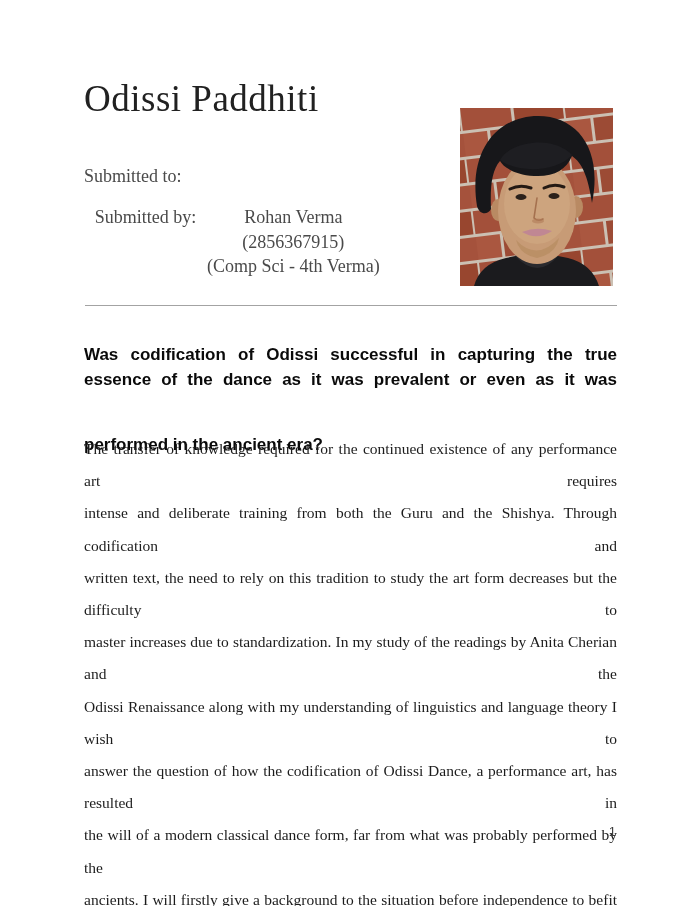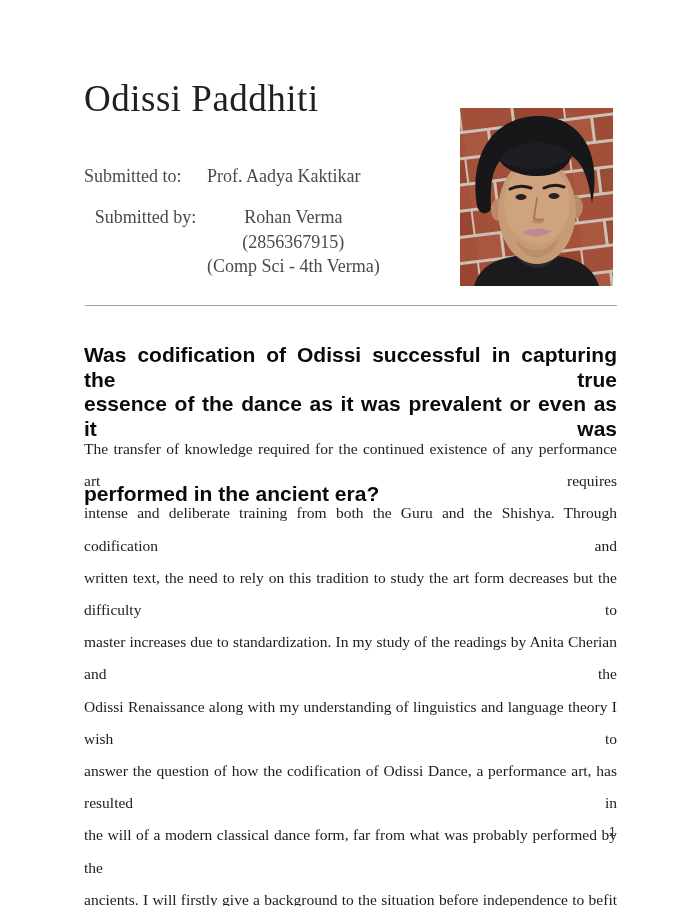--- a/index.html
+++ b/index.html
@@ -53,21 +53,21 @@
     height: 0;
     border: none;
     border-top: 1.5px solid #a3a3a3;
   }
   .question {
     position: absolute;
     left: 84px;
     top: 343px;
     width: 533px;
     font-family: "Liberation Sans", sans-serif;
-    font-size: 21px;
+    font-size: 17px;
     font-weight: 700;
     line-height: 24.6px;
     color: #0a0a0a;
   }
   .qline { text-align: justify; text-align-last: justify; }
   .qline:last-child { text-align-last: left; margin-top: 41px; }
   .body-text {
     position: absolute;
     left: 84px;
     top: 433px;
@@ -135,21 +135,20 @@
 
       <path d="M77,90 L74,110 Q78,114 83,111" stroke="#a5714f" stroke-width="1.6" fill="none" stroke-linecap="round"></path>
       <ellipse cx="78" cy="113" rx="6" ry="2.5" fill="#b07c58" opacity="0.6"></ellipse>
 
       <path d="M62,124 Q77,118 92,123 Q77,133 62,124 Z" fill="#c08793"></path>
     </svg>
   </div>
 
   <div class="sub-row row-to">
     <span class="sub-label">Submitted to:</span>
-    <span class="sub-value">Prof. Aadya Kaktikar</span>
   </div>
 
   <div class="sub-row row-by">
     <span class="sub-label">Submitted by:</span>
     <span class="sub-value">
         <div class="byline">Rohan Verma</div>
         <div class="byline">(2856367915)</div>
         <div class="byline">(Comp Sci - 4th Verma)</div>
       </span>
   </div>

